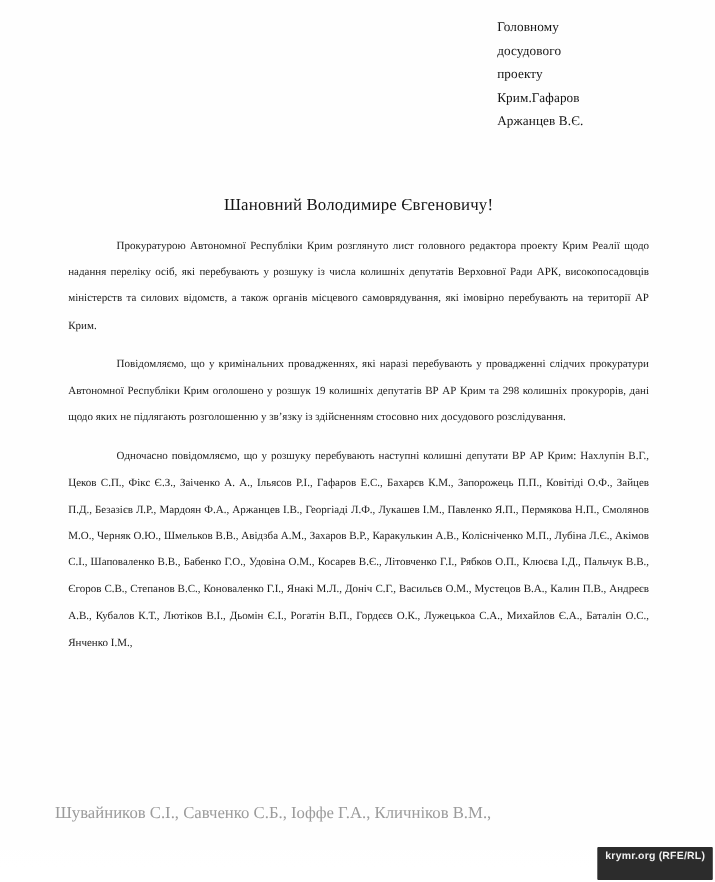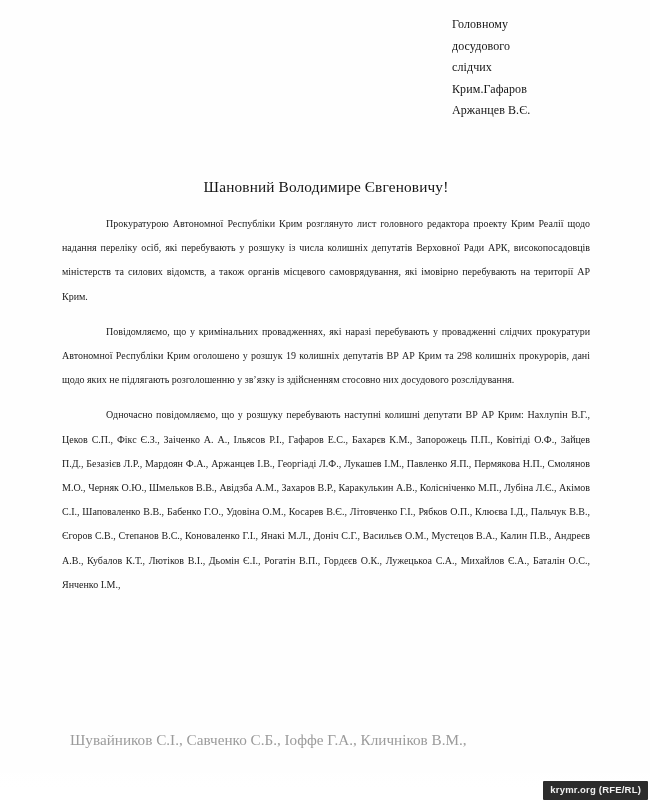--- a/index.html
+++ b/index.html
@@ -68,21 +68,21 @@
     color: #1b1b1b;
     hyphens: none;
   }
   .para.names {
     margin-bottom: 4px;
   }
 
   
   .fade-line {
     position: absolute;
-    left: 70px;
+    left: 50px;
     top: 728px;
     width: 528px;
     font-size: 15.2px;
     line-height: 24.2px;
     text-align: left;
     color: #9b9b9b;
     white-space: nowrap;
     overflow: hidden;
   }
 
@@ -101,35 +101,35 @@
   .watermark {
     position: absolute;
     right: 2px;
     bottom: 2px;
     background: #1d1d1d;
     color: #f0f0f0;
     font-family: "Liberation Sans", "DejaVu Sans", sans-serif;
     font-size: 9.5px;
     font-weight: bold;
     letter-spacing: 0.2px;
-    padding: 4px 7px 5px 7px;
+    padding: 4px 7px 16px 7px;
     line-height: 10px;
     opacity: 0.93;
     border-radius: 1px;
   }
 </style>
 </head>
 <body>
 
 <div class="page">
 
   <div class="addressee">
     <div>Головному</div>
     <div>досудового</div>
-    <div>слідчих</div>
+    <div>проекту</div>
     <div>Крим.Гафаров</div>
     <div>Аржанцев В.Є.</div>
   </div>
 
   <div class="salutation">Шановний Володимире Євгеновичу!</div>
 
   <div class="body-area">
     <p class="para">Прокуратурою Автономної Республіки Крим розглянуто лист головного редактора проекту Крим Реалії щодо надання переліку осіб, які перебувають у розшуку із числа колишніх депутатів Верховної Ради АРК, високопосадовців міністерств та силових відомств, а також органів місцевого самоврядування, які імовірно перебувають на території АР Крим.</p>
     <p class="para">Повідомляємо, що у кримінальних провадженнях, які наразі перебувають у провадженні слідчих прокуратури Автономної Республіки Крим оголошено у розшук 19 колишніх депутатів ВР АР Крим та 298 колишніх прокурорів, дані щодо яких не підлягають розголошенню у зв’язку із здійсненням стосовно них досудового розслідування.</p>
     <p class="para names">Одночасно повідомляємо, що у розшуку перебувають наступні колишні депутати ВР АР Крим: Нахлупін В.Г., Цеков С.П., Фікс Є.З., Заіченко А. А., Ільясов Р.І.,  Гафаров Е.С., Бахарєв К.М., Запорожець П.П., Ковітіді О.Ф., Зайцев П.Д., Безазієв Л.Р., Мардоян Ф.А., Аржанцев І.В., Георгіаді Л.Ф., Лукашев І.М., Павленко Я.П., Пермякова Н.П., Смолянов М.О., Черняк О.Ю., Шмельков В.В., Авідзба А.М., Захаров В.Р., Каракулькин А.В., Колісніченко М.П., Лубіна Л.Є., Акімов С.І., Шаповаленко В.В., Бабенко Г.О., Удовіна О.М., Косарев В.Є., Літовченко Г.І., Рябков О.П., Клюєва І.Д., Пальчук В.В., Єгоров С.В., Степанов В.С., Коноваленко Г.І., Янакі М.Л., Доніч С.Г., Васильєв О.М., Мустецов В.А., Калин П.В., Андреєв А.В., Кубалов  К.Т., Лютіков В.І., Дьомін Є.І., Рогатін В.П., Гордєєв О.К., Лужецькоа С.А., Михайлов Є.А., Баталін О.С., Янченко І.М.,</p>

